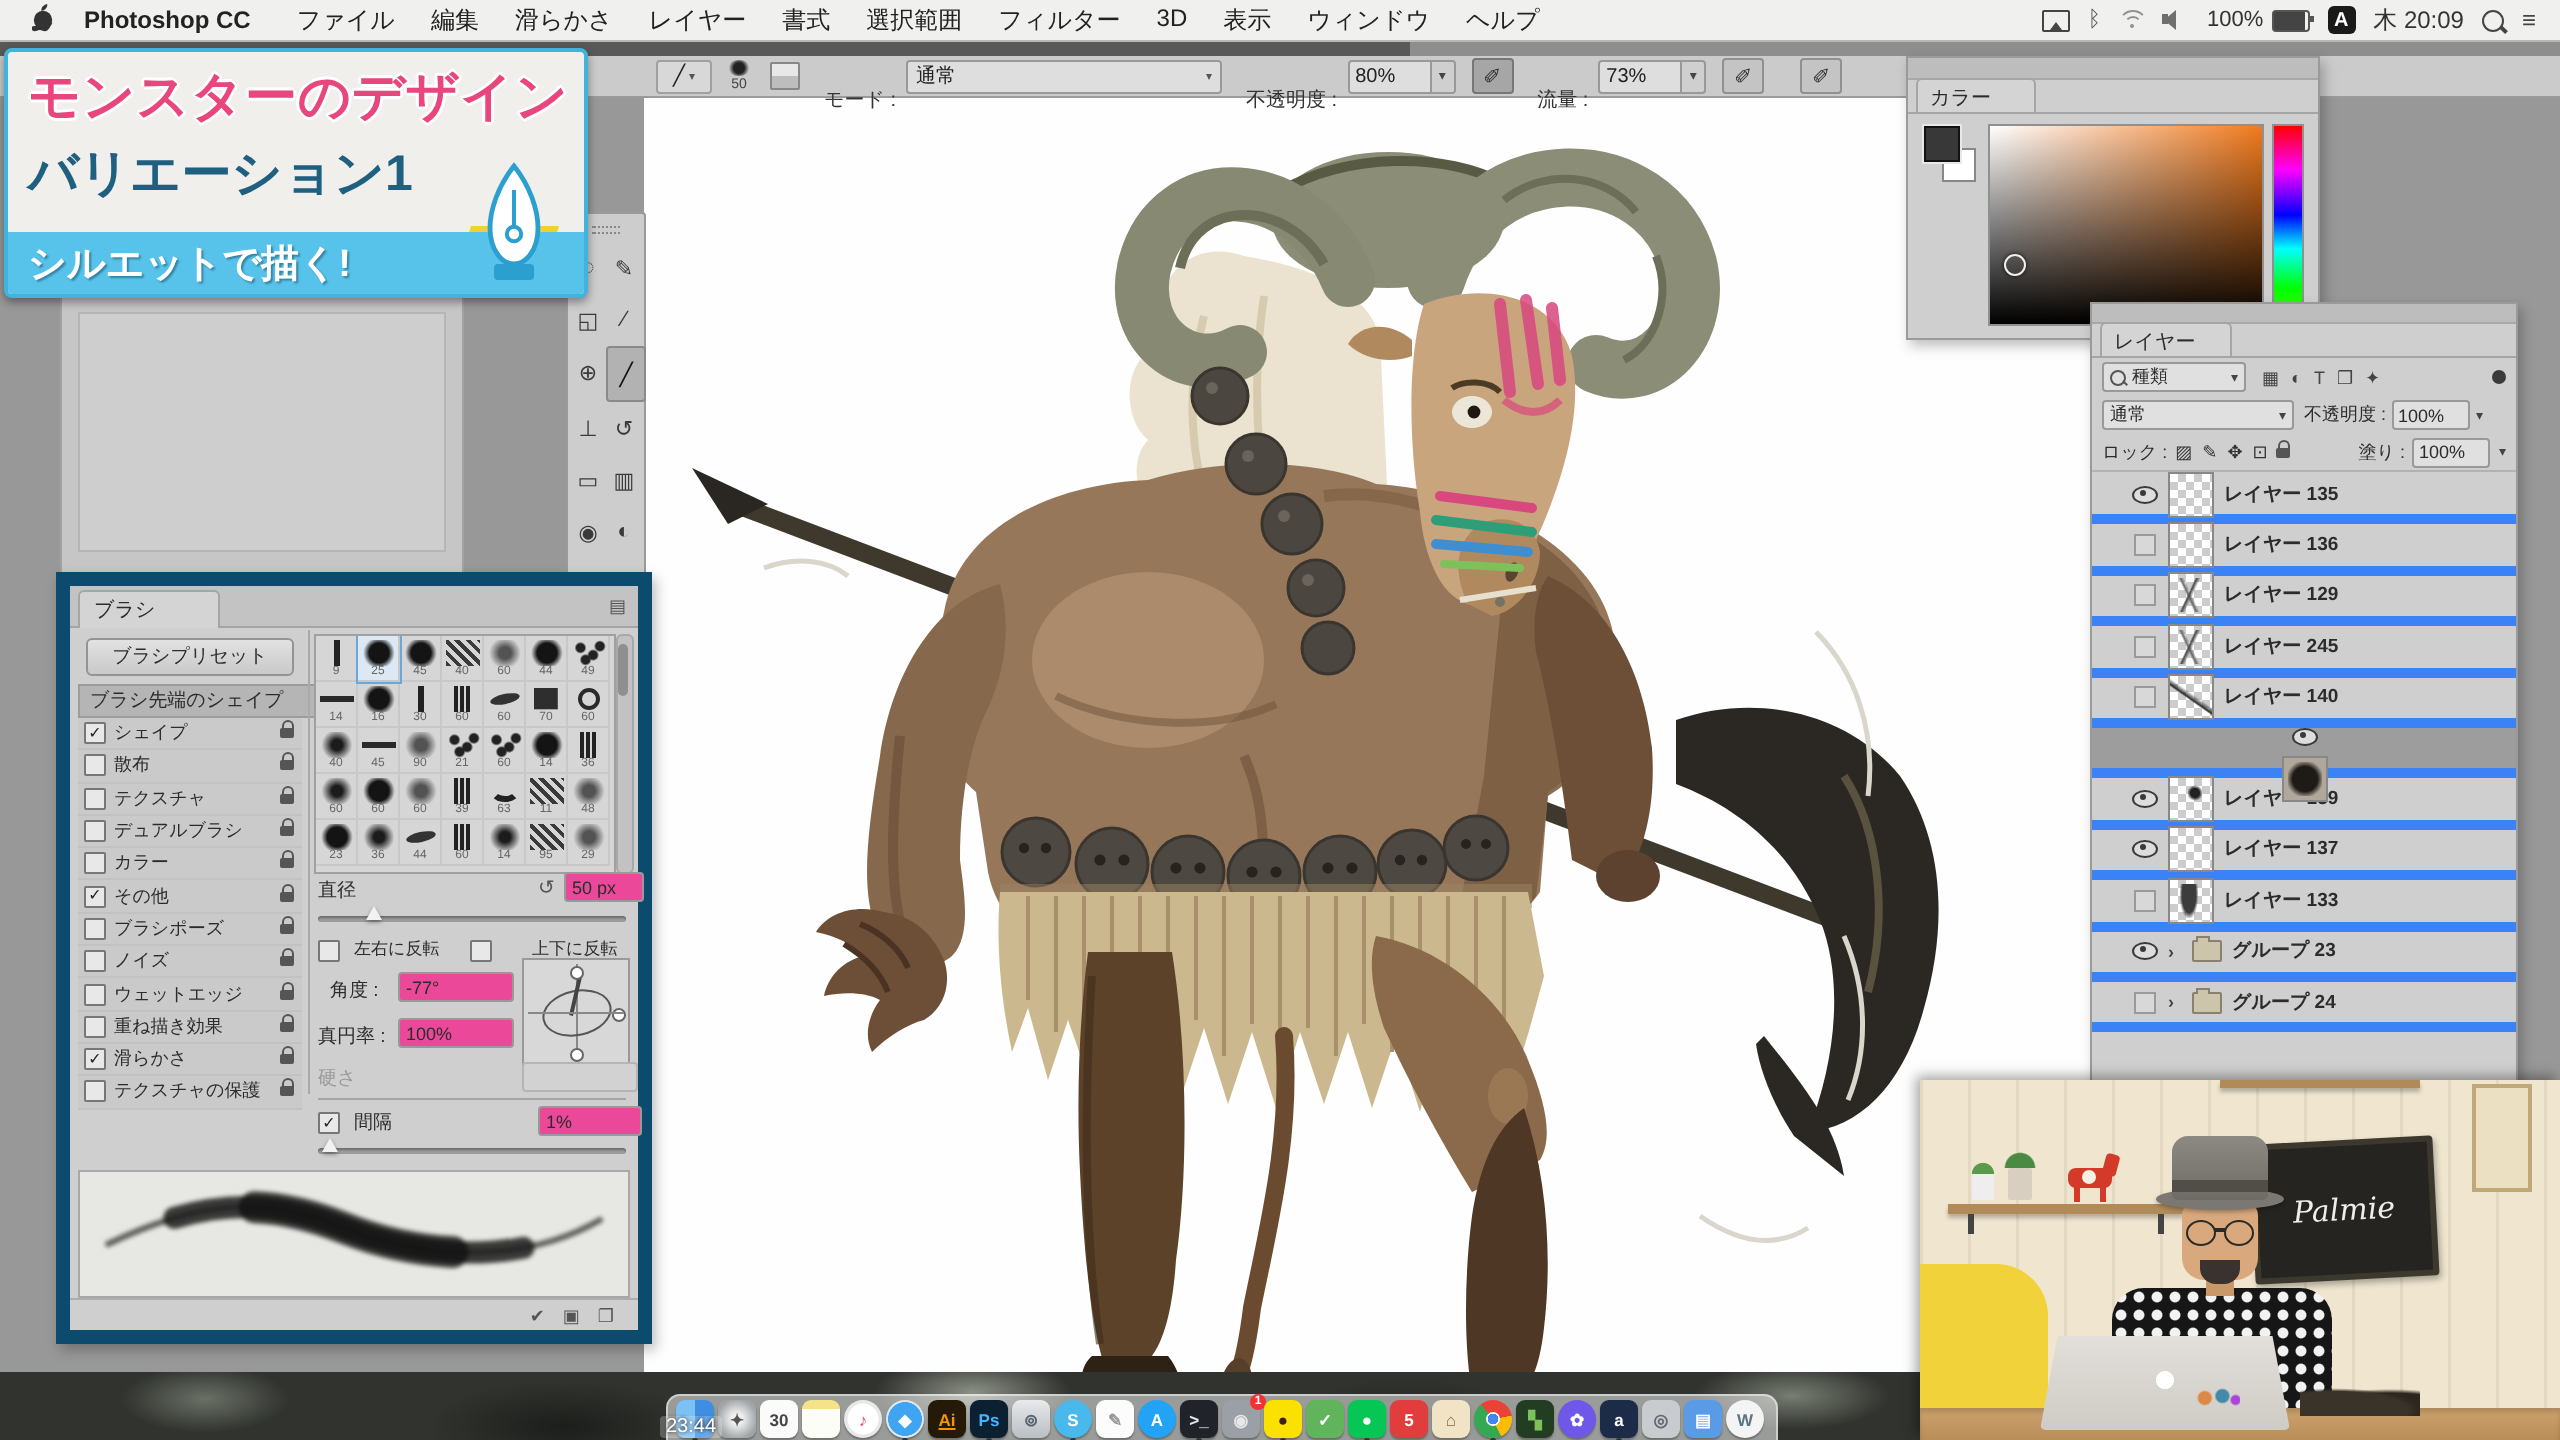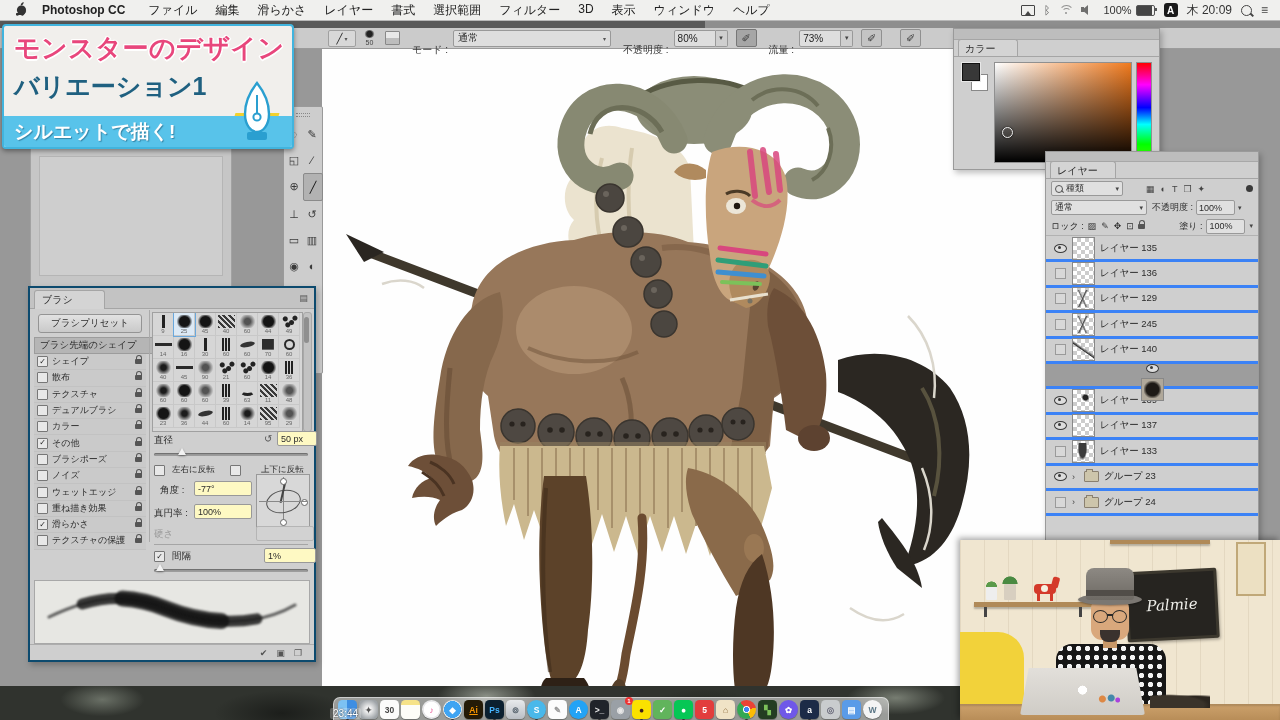--- a/index.html
+++ b/index.html
@@ -71,21 +71,21 @@
   .ghostpanel::before{content:'';position:absolute;left:8px;top:8px;right:8px;bottom:10px;background:#cecece;border:1px solid #b5b5b5;}
 
   
   .toolbar{left:283px;top:106px;width:38px;height:260px;background:#cdcdcd;border:1px solid #9a9a9a;border-radius:2px;z-index:10;padding-top:6px;}
   .tb-grip{width:14px;height:2px;margin:0 auto 4px;border-top:1px dotted #888;border-bottom:1px dotted #888;}
   #toolbar-grid{display:grid;grid-template-columns:18px 18px;justify-content:center;}
   .tool{width:18px;height:26px;display:flex;align-items:center;justify-content:center;font-size:11px;color:#3a3a3a;}
   .tool.selected{background:#b2b2b2;border:1px solid #8a8a8a;border-radius:2px;color:#111;}
 
   
-  .brushpanel{left:28px;top:286px;width:284px;height:372px;background:#cfcfcf;border:2px solid #0c4a6e;box-shadow:2px 3px 6px rgba(0,0,0,.25);z-index:12;font-size:9.5px;color:#2c2c2c;}
+  .brushpanel{left:28px;top:286px;width:284px;height:372px;background:#cfcfcf;border:7px solid #0c4a6e;box-shadow:2px 3px 6px rgba(0,0,0,.25);z-index:12;font-size:9.5px;color:#2c2c2c;}
   .bp-tabrow{position:absolute;left:0;top:0;width:100%;height:20px;background:#c3c3c3;border-bottom:1px solid #a5a5a5;}
   .bp-tab{position:absolute;left:4px;top:2px;width:62px;height:18px;background:#d4d4d4;border:1px solid #a5a5a5;border-bottom:none;border-radius:3px 3px 0 0;display:flex;align-items:center;padding-left:7px;font-size:10px;}
   .bp-menu{position:absolute;right:6px;top:5px;font-size:9px;color:#555;}
   .bp-preset{position:absolute;left:8px;top:26px;width:102px;height:17px;background:linear-gradient(#e2e2e2,#c9c9c9);border:1px solid #949494;border-radius:3px;display:flex;align-items:center;justify-content:center;font-size:9.5px;}
   .bp-tipshape{position:absolute;left:4px;top:49px;width:112px;height:15px;background:#b5b5b5;border:1px solid #9c9c9c;display:flex;align-items:center;padding-left:5px;font-size:9.5px;}
   #brush-options{position:absolute;left:4px;top:66px;width:112px;}
   .bp-opt{height:15.3px;display:flex;align-items:center;border-bottom:1px solid #c2c2c2;background:#cacaca;padding:0 3px;}
   .bp-check{width:9px;height:9px;border:1px solid #777;background:#e8e8e8;margin-right:4px;border-radius:1px;display:flex;align-items:center;justify-content:center;font-size:8px;color:#222;line-height:1;}
   .bp-opt .lbl{flex:1;font-size:9px;white-space:nowrap;overflow:hidden;}
   .padlock{width:7px;height:5px;background:#555;position:relative;border-radius:1px;margin-right:1px;}
@@ -104,21 +104,21 @@
   .sh-hstreak .cimg{background:linear-gradient(#2a2a2a,#2a2a2a) center/100% 3px no-repeat;}
   .sh-streak .cimg::after{content:'';position:absolute;left:1px;right:1px;top:4px;bottom:4px;background:#333;transform:rotate(-12deg);border-radius:50%;}
   .sh-texture .cimg{background:repeating-linear-gradient(45deg,#3a3a3a 0 2px,transparent 2px 4px);}
   .sh-scatter .cimg{background:radial-gradient(circle at 25% 30%,#222 2px,transparent 3px),radial-gradient(circle at 62% 58%,#222 2px,transparent 3px),radial-gradient(circle at 82% 24%,#222 2px,transparent 3px),radial-gradient(circle at 40% 76%,#222 2px,transparent 3px);}
   .sh-ring .cimg::after{content:'';position:absolute;left:3px;right:3px;top:1px;bottom:1px;border:2.5px solid #2a2a2a;border-radius:50%;}
   .sh-fuzz .cimg{background:radial-gradient(circle,rgba(60,60,60,.85) 28%,rgba(60,60,60,0) 74%);}
   .sh-grass .cimg{background:linear-gradient(#222,#222) 28% 0/2px 100% no-repeat,linear-gradient(#222,#222) 50% 0/2px 100% no-repeat,linear-gradient(#222,#222) 72% 0/2px 100% no-repeat;}
   .sh-square .cimg{background:linear-gradient(#2e2e2e,#2e2e2e) center/70% 82% no-repeat;}
   .sh-arc .cimg::after{content:'';position:absolute;inset:1px;border:3px solid transparent;border-bottom-color:#222;border-radius:50%;}
   .bp-row{position:absolute;display:flex;align-items:center;font-size:9.5px;}
-  .bp-valuebox{height:13px;background:#fef9c3;border:1px solid #999;border-radius:2px;display:flex;align-items:center;padding:0 3px;font-size:9px;}
+  .bp-valuebox{height:13px;background:#ec4899;border:1px solid #999;border-radius:2px;display:flex;align-items:center;padding:0 3px;font-size:9px;}
   .bp-valuebox.dis{background:#d2d2d2;color:#999;border-color:#b5b5b5;}
   .bp-track{position:absolute;height:3px;background:#9c9c9c;border-radius:2px;box-shadow:inset 0 1px 1px rgba(0,0,0,.3);}
   .bp-thumb{position:absolute;width:0;height:0;border-left:4px solid transparent;border-right:4px solid transparent;border-bottom:7px solid #f2f2f2;filter:drop-shadow(0 1px 1px rgba(0,0,0,.4));}
   .bp-dial{position:absolute;left:226px;top:186px;width:52px;height:52px;background:#d8d8d8;border:1px solid #999;}
   .bp-dial::before{content:'';position:absolute;left:50%;top:2px;bottom:2px;width:1px;background:#888;}
   .bp-dial::after{content:'';position:absolute;top:50%;left:2px;right:2px;height:1px;background:#888;}
   .dial-ell{position:absolute;left:9px;top:15px;width:33px;height:21px;border:1.4px solid #555;border-radius:50%;transform:rotate(-12deg);}
   .dial-dot{position:absolute;width:5px;height:5px;background:#fff;border:1px solid #666;border-radius:50%;}
   .dial-arrow{position:absolute;left:25px;top:6px;width:2px;height:22px;background:#444;transform:rotate(13deg);}
   .bp-divider{position:absolute;left:124px;top:256px;width:154px;height:1px;background:#a5a5a5;}
@@ -137,34 +137,34 @@
     background:linear-gradient(to bottom,rgba(0,0,0,0),#000),linear-gradient(to right,#fff,#f07a1e);}
   .cp-picker{position:absolute;left:48px;top:98px;width:9px;height:9px;border:1.6px solid #eee;border-radius:50%;box-shadow:0 0 2px rgba(0,0,0,.8);z-index:3;}
   .cp-hue{position:absolute;left:182px;top:33px;width:14px;height:99px;border:1px solid #909090;
     background:linear-gradient(to bottom,#f00 0%,#f0f 22%,#00f 45%,#0ff 62%,#0f0 82%,#5f0 100%);}
 
   
   .layerspanel{left:1045px;top:151px;width:212px;height:392px;background:#cfcfcf;border:1px solid #9a9a9a;box-shadow:2px 3px 6px rgba(0,0,0,.25);z-index:15;font-size:9.5px;color:#2c2c2c;}
   .lp-strip{position:absolute;left:0;top:0;width:100%;height:9px;background:#bdbdbd;border-bottom:1px solid #a8a8a8;}
   .lp-tab{position:absolute;left:4px;top:9px;width:58px;height:17px;background:#d4d4d4;border:1px solid #a5a5a5;border-bottom:none;border-radius:3px 3px 0 0;display:flex;align-items:center;padding-left:6px;font-size:10px;}
   .lp-tabline{position:absolute;left:0;top:26px;width:100%;height:1px;background:#a5a5a5;}
-  .lp-filterrow{position:absolute;left:0;top:27px;width:100%;height:19px;display:flex;align-items:center;padding:0 5px;box-sizing:border-box;gap:19px;}
+  .lp-filterrow{position:absolute;left:0;top:27px;width:100%;height:19px;display:flex;align-items:center;padding:0 5px;box-sizing:border-box;gap:4px;}
   .lp-filtersel{width:64px;height:13px;background:#e0e0e0;border:1px solid #999;border-radius:2px;display:flex;align-items:center;gap:3px;padding:0 3px;font-size:9px;}
   .mini-mag{width:6px;height:6px;border:1.2px solid #555;border-radius:50%;position:relative;flex:none;}
   .mini-mag::after{content:'';position:absolute;left:5px;top:5px;width:3px;height:1.2px;background:#555;transform:rotate(45deg);}
   .lp-fic{font-size:9px;color:#444;}
   .lp-fdot{margin-left:auto;width:7px;height:7px;border-radius:50%;background:#3a3a3a;}
   .lp-blendrow{position:absolute;left:0;top:46px;width:100%;height:19px;display:flex;align-items:center;padding:0 5px;box-sizing:border-box;gap:3px;}
   .lp-blendsel{width:88px;height:13px;background:#e0e0e0;border:1px solid #999;border-radius:2px;display:flex;align-items:center;justify-content:space-between;padding:0 3px;font-size:9px;}
   .lp-opbox{width:33px;height:13px;background:#e0e0e0;border:1px solid #999;border-radius:2px;display:flex;align-items:center;padding:0 2px;font-size:9px;}
   .lp-arr{font-size:7px;color:#444;}
   .lp-lockrow{position:absolute;left:0;top:65px;width:100%;height:19px;display:flex;align-items:center;padding:0 5px;box-sizing:border-box;gap:4px;border-bottom:1px solid #b2b2b2;}
   .lp-lic{font-size:9px;color:#333;}
   #layers-list{position:absolute;left:0;top:85px;width:100%;}
-  .lrow{height:25.4px;display:flex;align-items:center;border-bottom:3px solid #3b82f6;padding:0 8px;box-sizing:border-box;gap:5px;background:#cfcfcf;}
+  .lrow{height:25.4px;display:flex;align-items:center;border-bottom:5px solid #3b82f6;padding:0 20px;box-sizing:border-box;gap:5px;background:#cfcfcf;font-weight:bold;}
   .lrow.selected{background:#9d9d9d;flex-direction:column;}
   .eyebox{width:13px;display:flex;justify-content:center;flex:none;}
   .eye{width:11px;height:7px;border:1px solid #3a3a3a;border-radius:50%;position:relative;background:#ddd;}
   .eye::after{content:'';position:absolute;left:3px;top:1px;width:3px;height:3px;border-radius:50%;background:#3a3a3a;}
   .novis{width:9px;height:9px;border:1px solid #9a9a9a;background:#d8d8d8;}
   .thumb{width:21px;height:21px;border:1px solid #888;flex:none;position:relative;overflow:hidden;background:#fff;}
   .t-checker,.t-sketch,.t-line,.t-mark,.t-figure{background-color:#fff;background-image:linear-gradient(45deg,#ccc 25%,transparent 25%,transparent 75%,#ccc 75%),linear-gradient(45deg,#ccc 25%,transparent 25%,transparent 75%,#ccc 75%);background-size:8px 8px;background-position:0 0,4px 4px;}
   .t-sketch::after{content:'';position:absolute;inset:2px;background:linear-gradient(115deg,transparent 42%,#4a4a4a 46%,transparent 54%),linear-gradient(65deg,transparent 40%,#6a6a6a 45%,transparent 52%);}
   .t-line::after{content:'';position:absolute;inset:0;background:linear-gradient(35deg,transparent 44%,#2e2e2e 47%,transparent 56%);}
   .t-mark::after{content:'';position:absolute;left:9px;top:3px;width:7px;height:9px;background:radial-gradient(circle,#222 40%,transparent 70%);}

